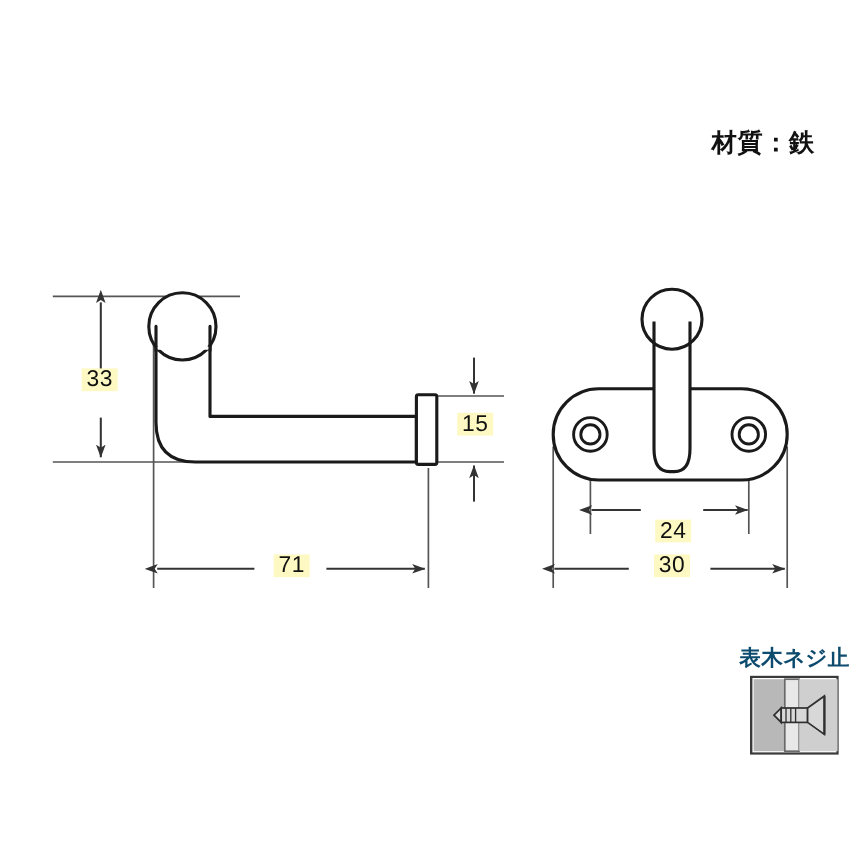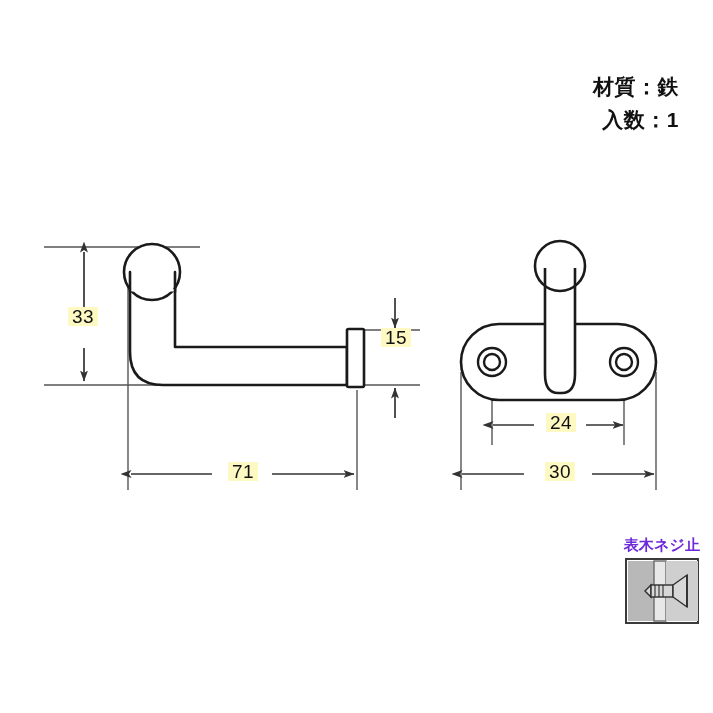--- a/index.html
+++ b/index.html
@@ -20,42 +20,41 @@
     position: absolute;
     left: 0;
     top: 0;
     width: 713px;
     height: 713px;
   }
 
   .spec-block {
     position: absolute;
     right: 34px;
-    top: 71px;
-    text-align: right;
+    top: 104px;
     line-height: 1.55;
     letter-spacing: 0.5px;
   }
   .spec-line {
     font-size: 21px;
     font-weight: 700;
     color: #111111;
     white-space: nowrap;
   }
 
   .mount-note {
     position: absolute;
     left: 616px;
     top: 536px;
     width: 92px;
   }
   .mount-note-label {
-    font-size: 15px;
+    font-size: 18px;
     font-weight: 700;
-    color: #6d28d9;
+    color: #0c4a6e;
     text-align: center;
     white-space: nowrap;
     letter-spacing: 0.2px;
     margin-bottom: 3px;
   }
   .mount-note-icon {
     width: 74px;
     height: 66px;
     margin: 0 auto;
     display: block;
@@ -179,29 +178,28 @@
       <line x1="462" y1="474" x2="524" y2="474" stroke="#333333" stroke-width="1.7" marker-start="url(#arrowStart)"></line>
       <line x1="592" y1="474" x2="654" y2="474" stroke="#333333" stroke-width="1.7" marker-end="url(#arrowEnd)"></line>
     </g>
   </g>
 </svg>
 
 <div class="dim-text" style="left:68px;  top:307px;">33</div>
 
 <div class="dim-text" style="left:228px; top:462px;">71</div>
 
-<div class="dim-text" style="left:381px; top:328px;">15</div>
-
-<div class="dim-text" style="left:546px; top:413px;">24</div>
+<div class="dim-text" style="left:381px; top:344px;">15</div>
+
+<div class="dim-text" style="left:546px; top:433px;">24</div>
 
 <div class="dim-text" style="left:545px; top:462px;">30</div>
 
 <div class="spec-block">
   <div class="spec-line">材質：鉄</div>
-  <div class="spec-line">入数：1</div>
 </div>
 
 <div class="mount-note">
   <div class="mount-note-label">表木ネジ止</div>
   <svg class="mount-note-icon" viewBox="0 0 74 66">
     <rect x="1" y="1" width="72" height="64" fill="#ffffff" stroke="#3a3a3a" stroke-width="2"></rect>
 
     <rect x="3" y="3" width="26" height="60" fill="#b8b8b8"></rect>
 
     <rect x="29" y="3" width="12" height="60" fill="#e8e8e8" stroke="#6a6a6a" stroke-width="1.4"></rect>

